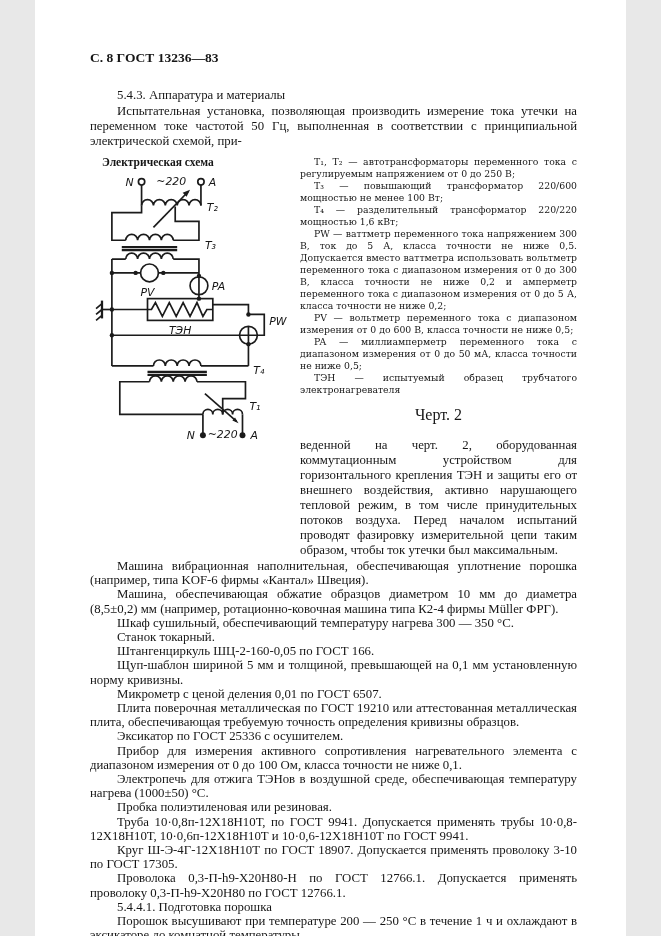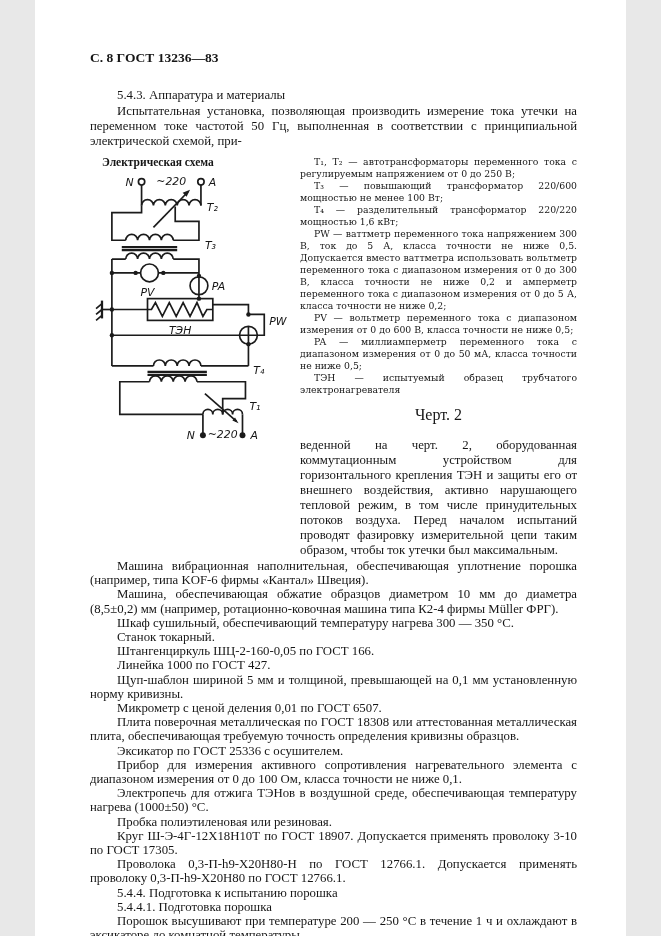--- a/index.html
+++ b/index.html
@@ -153,30 +153,29 @@
         <p class="side-par">веденной на черт. 2, оборудованная коммутационным устройством для горизонтального крепления ТЭН и защиты его от внешнего воздействия, активно нарушающего тепловой режим, в том числе принудительных потоков воздуха. Перед началом испытаний проводят фазировку измерительной цепи таким образом, чтобы ток утечки был максимальным.</p>
       </div>
     </div>
 
     <div class="body-block">
         <p class="body-par">Машина вибрационная наполнительная, обеспечивающая уплотнение порошка (например, типа KOF-6 фирмы «Кантал» Швеция).</p>
         <p class="body-par">Машина, обеспечивающая обжатие образцов диаметром 10 мм до диаметра (8,5±0,2) мм (например, ротационно-ковочная машина типа К2-4 фирмы Мüller ФРГ).</p>
         <p class="body-par">Шкаф сушильный, обеспечивающий температуру нагрева 300 — 350 °С.</p>
         <p class="body-par">Станок токарный.</p>
         <p class="body-par">Штангенциркуль ШЦ-2-160-0,05 по ГОСТ 166.</p>
-        <p class="body-par">Линейка 1000 по ГОСТ 427.</p>
         <p class="body-par">Щуп-шаблон шириной 5 мм и толщиной, превышающей на 0,1 мм установленную норму кривизны.</p>
         <p class="body-par">Микрометр с ценой деления 0,01 по ГОСТ 6507.</p>
-        <p class="body-par">Плита поверочная металлическая по ГОСТ 18308 или аттестованная металлическая плита, обеспечивающая требуемую точность определения кривизны образцов.</p>
+        <p class="body-par">Плита поверочная металлическая по ГОСТ 19210 или аттестованная металлическая плита, обеспечивающая требуемую точность определения кривизны образцов.</p>
         <p class="body-par">Эксикатор по ГОСТ 25336 с осушителем.</p>
         <p class="body-par">Прибор для измерения активного сопротивления нагревательного элемента с диапазоном измерения от 0 до 100 Ом, класса точности не ниже 0,1.</p>
         <p class="body-par">Электропечь для отжига ТЭНов в воздушной среде, обеспечивающая температуру нагрева (1000±50) °С.</p>
         <p class="body-par">Пробка полиэтиленовая или резиновая.</p>
+        <p class="body-par">Труба 10·0,8п-12Х18Н10Т, по ГОСТ 9941. Допускается применять трубы 10·0,8-12Х18Н10Т, 10·0,6п-12Х18Н10Т и 10·0,6-12Х18Н10Т по ГОСТ 9941.</p>
         <p class="body-par">Круг Ш-Э-4Г-12Х18Н10Т по ГОСТ 18907. Допускается  применять  проволоку  3-10  по ГОСТ 17305.</p>
         <p class="body-par">Проволока 0,3-П-h9-Х20Н80-Н по ГОСТ 12766.1. Допускается применять проволоку 0,3-П-h9-Х20Н80 по ГОСТ 12766.1.</p>
-        <p class="body-par">5.4.4. Подготовка к испытанию порошка</p>
         <p class="body-par">5.4.4.1. Подготовка порошка</p>
         <p class="body-par">Порошок высушивают при температуре 200 — 250 °С в течение 1 ч и охлаждают в эксикаторе до комнатной температуры.</p>
       </div>
 
     <p class="page-number">190</p>
   </div>
 </div>
 
 </body></html>

